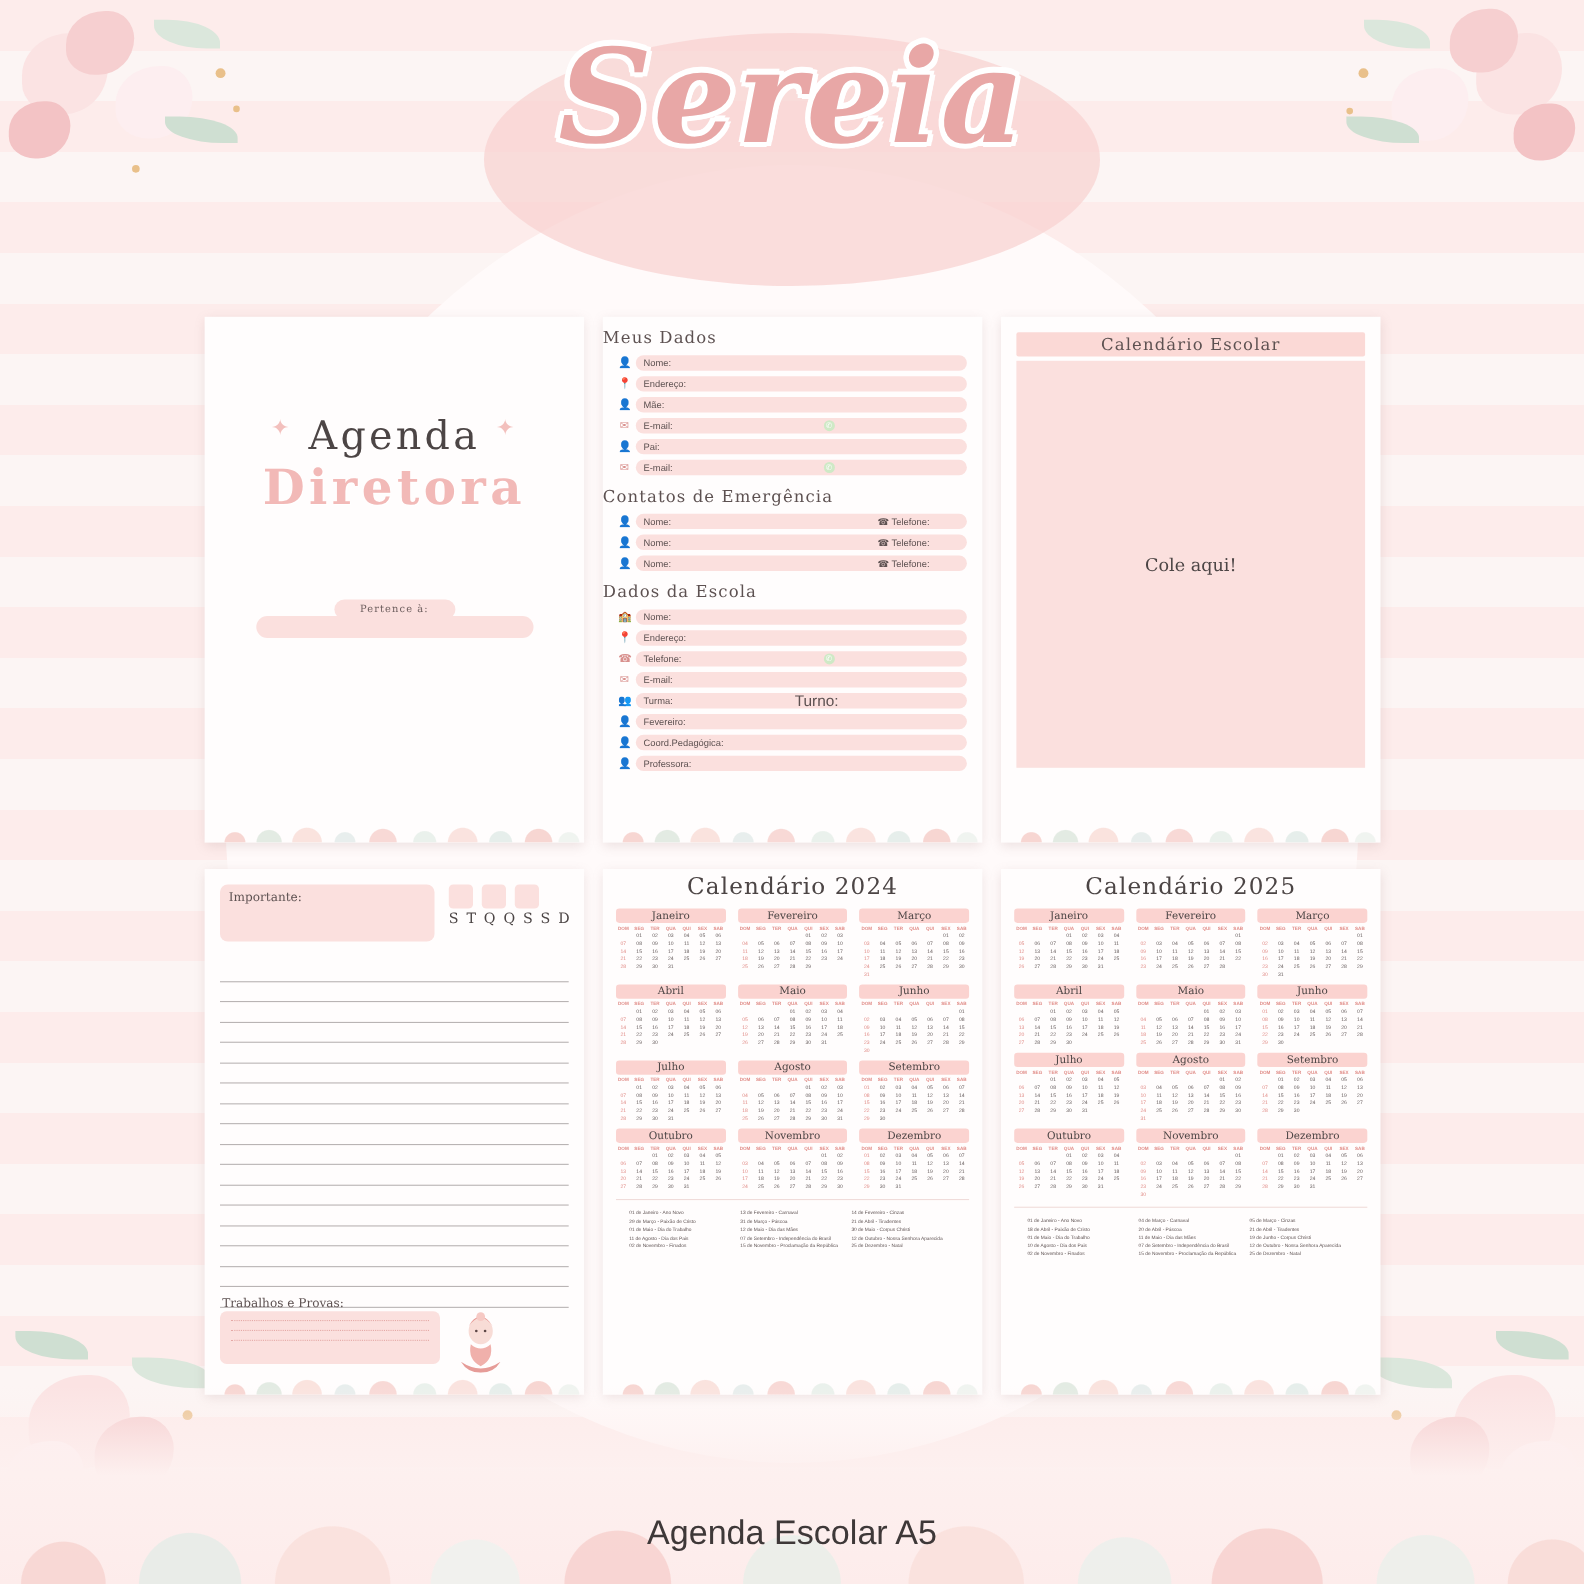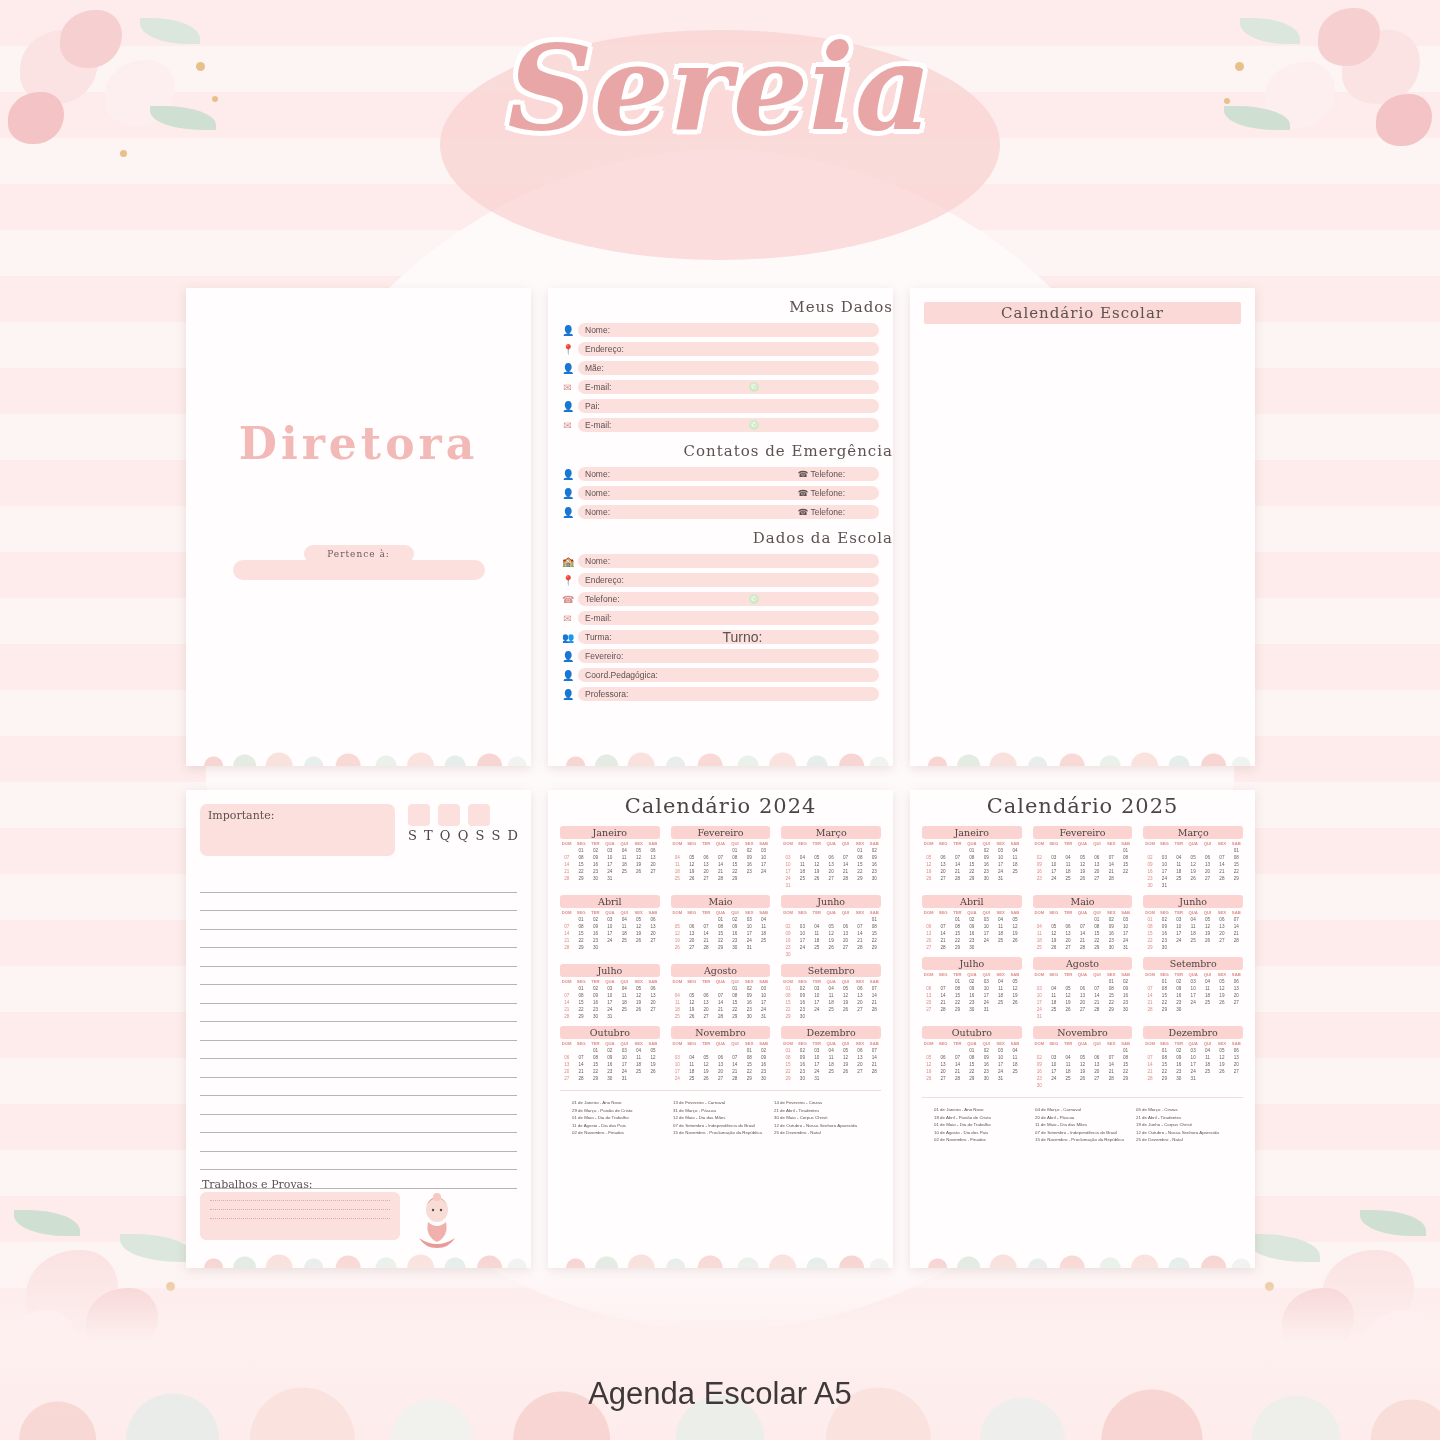--- a/index.html
+++ b/index.html
@@ -92,21 +92,21 @@
     font-family:"DejaVu Serif",serif;
   }
   .pertence-line{
     position:absolute;left:50%;top:272px;transform:translateX(-50%);
     width:252px;height:20px;border-radius:10px;background:#fbe0de;
   }
 
   
   #sheet-dados{left:548px;top:288px;width:345px;height:478px;}
   .sec-title{
-    text-align:right;font-family:"DejaVu Serif",serif;
+    text-align:left;font-family:"DejaVu Serif",serif;
     font-size:15px;color:#5d5151;letter-spacing:1px;margin:10px 0 7px;
   }
   .frow{
     display:flex;align-items:center;gap:5px;margin:0 14px 5px;
   }
   .frow .ico{width:11px;text-align:center;font-size:10px;color:#d88f8c;flex:none;}
   .bar{
     flex:1;height:14px;border-radius:7px;background:#fbe0de;
     display:flex;align-items:center;position:relative;
     font-size:8.5px;color:#5d5151;padding-left:7px;box-sizing:border-box;
@@ -265,20 +265,25 @@
   <div class="leaf" style="right:120px;top:64px;width:74px;height:28px;background:#dbe7dc;"></div>
   <div class="leaf" style="right:14px;top:40px;width:66px;height:26px;background:#cfdfd2;"></div>
   <div class="dot" style="right:166px;top:112px;width:9px;height:9px;background:#e9c08a;"></div>
 </div>
 
 <div class="brand">
   <span>Sereia</span>
 </div>
 
 <div class="sheet" id="sheet-cover">
+  <div class="cover-agenda">
+    <span class="sparkle">✦</span>
+    <span>Agenda</span>
+    <span class="sparkle">✦</span>
+  </div>
   <div class="cover-escolar">Diretora</div>
   <div class="pertence-line"></div>
   <div class="pertence">Pertence à:</div>
   <div class="coral-bottom"></div>
 </div>
 
 <div class="sheet" id="sheet-dados">
   <div class="sec-title">Meus Dados</div>
   <div id="rows1">
       <div class="frow">
@@ -354,20 +359,21 @@
       <div class="frow">
         <span class="ico">👤</span>
         <div class="bar">Professora:</div>
       </div>
     </div>
   <div class="coral-bottom"></div>
 </div>
 
 <div class="sheet" id="sheet-escolar">
   <div class="esc-head">Calendário Escolar</div>
+  <div class="esc-box">Cole aqui!</div>
   <div class="coral-bottom"></div>
 </div>
 
 <div class="sheet" id="sheet-notes">
   <div class="imp-box">Importante:</div>
   <div class="daybox" style="left:222px;"></div>
   <div class="daybox" style="left:252px;"></div>
   <div class="daybox" style="left:282px;"></div>
   <div class="dayletters" id="dayletters">
       <span>S</span>

